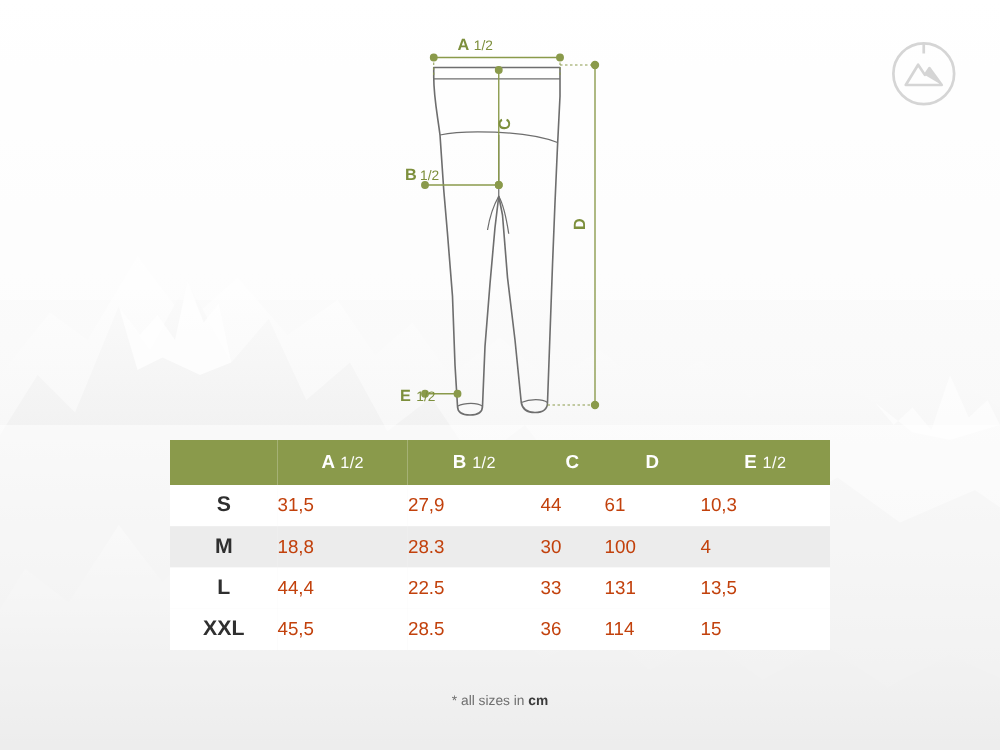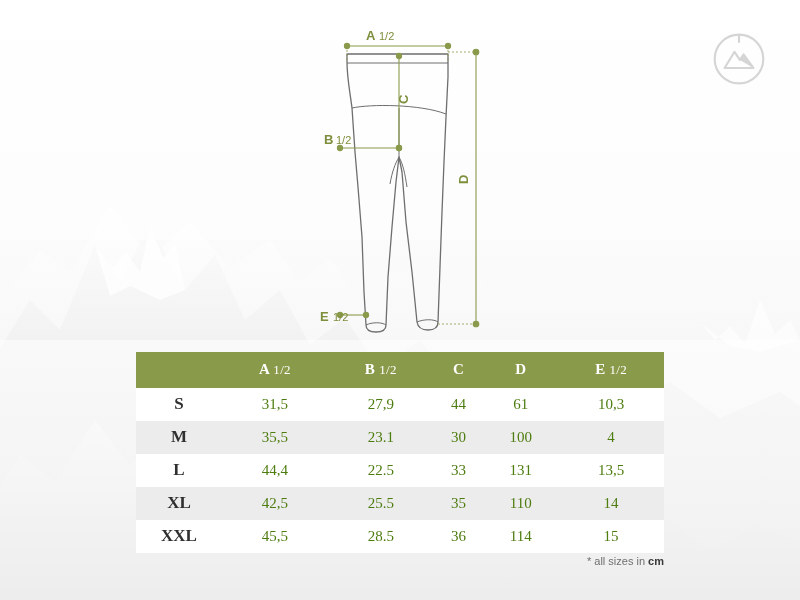--- a/index.html
+++ b/index.html
@@ -52,64 +52,63 @@
 
   
   #size-table {
     position: absolute;
     left: 136px;
     top: 352px;
     width: 528px;
     border-collapse: collapse;
     font-size: 15px;
     color: #3b3b3b;
-    font-family: Liberation Serif, serif;
   }
   #size-table thead th {
     background: #8a9a4b;
     color: #ffffff;
     font-size: 15px;
     font-weight: bold;
     padding: 9px 0 10px 0;
     text-align: center;
     letter-spacing: 0.3px;
   }
   #size-table thead th.col-size {
     width: 86px;
   }
   #size-table thead th span.half {
     font-weight: normal;
     font-size: 13px;
   }
   #size-table tbody td {
-    text-align: center;
+    text-align: left;
     padding: 6px 0 7px 0;
     font-size: 15px;
-    color: #4d7c0f;
+    color: #c2410c;
   }
   #size-table tbody td.size-label {
     font-weight: bold;
     font-size: 17px;
     color: #2f2f2f;
     text-align: center;
   }
   #size-table tbody tr.odd td {
     background: #ffffff;
   }
   #size-table tbody tr.even td {
     background: #ececec;
   }
 
   
   #footnote {
     position: absolute;
     left: 136px;
     top: 555px;
     width: 528px;
-    text-align: right;
+    text-align: center;
     font-size: 11px;
     color: #6f6f6f;
   }
   #footnote b {
     color: #3a3a3a;
   }
 
   .lbl {
     font-size: 13px;
     font-weight: bold;
@@ -283,42 +282,34 @@
       <tr class="odd">
         <td class="size-label">S</td>
         <td>31,5</td>
         <td>27,9</td>
         <td>44</td>
         <td>61</td>
         <td>10,3</td>
       </tr>
       <tr class="even">
         <td class="size-label">M</td>
-        <td>35,5</td>
-        <td>23.1</td>
+        <td>18,8</td>
+        <td>28.3</td>
         <td>30</td>
         <td>100</td>
         <td>4</td>
       </tr>
       <tr class="odd">
         <td class="size-label">L</td>
         <td>44,4</td>
         <td>22.5</td>
         <td>33</td>
         <td>131</td>
         <td>13,5</td>
       </tr>
-      <tr class="even">
-        <td class="size-label">XL</td>
-        <td>42,5</td>
-        <td>25.5</td>
-        <td>35</td>
-        <td>110</td>
-        <td>14</td>
-      </tr>
       <tr class="odd">
         <td class="size-label">XXL</td>
         <td>45,5</td>
         <td>28.5</td>
         <td>36</td>
         <td>114</td>
         <td>15</td>
       </tr>
     </tbody>
   </table>

